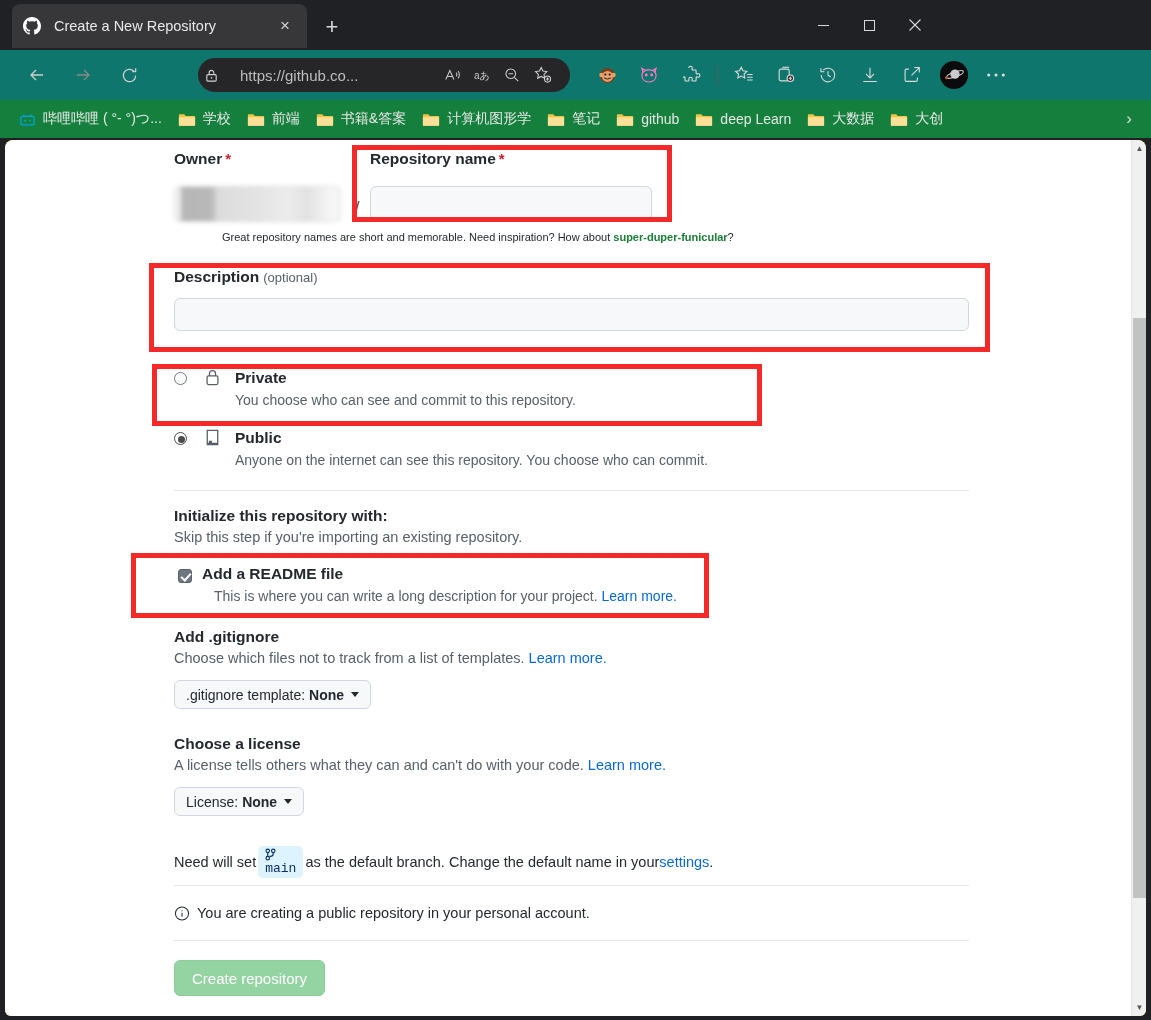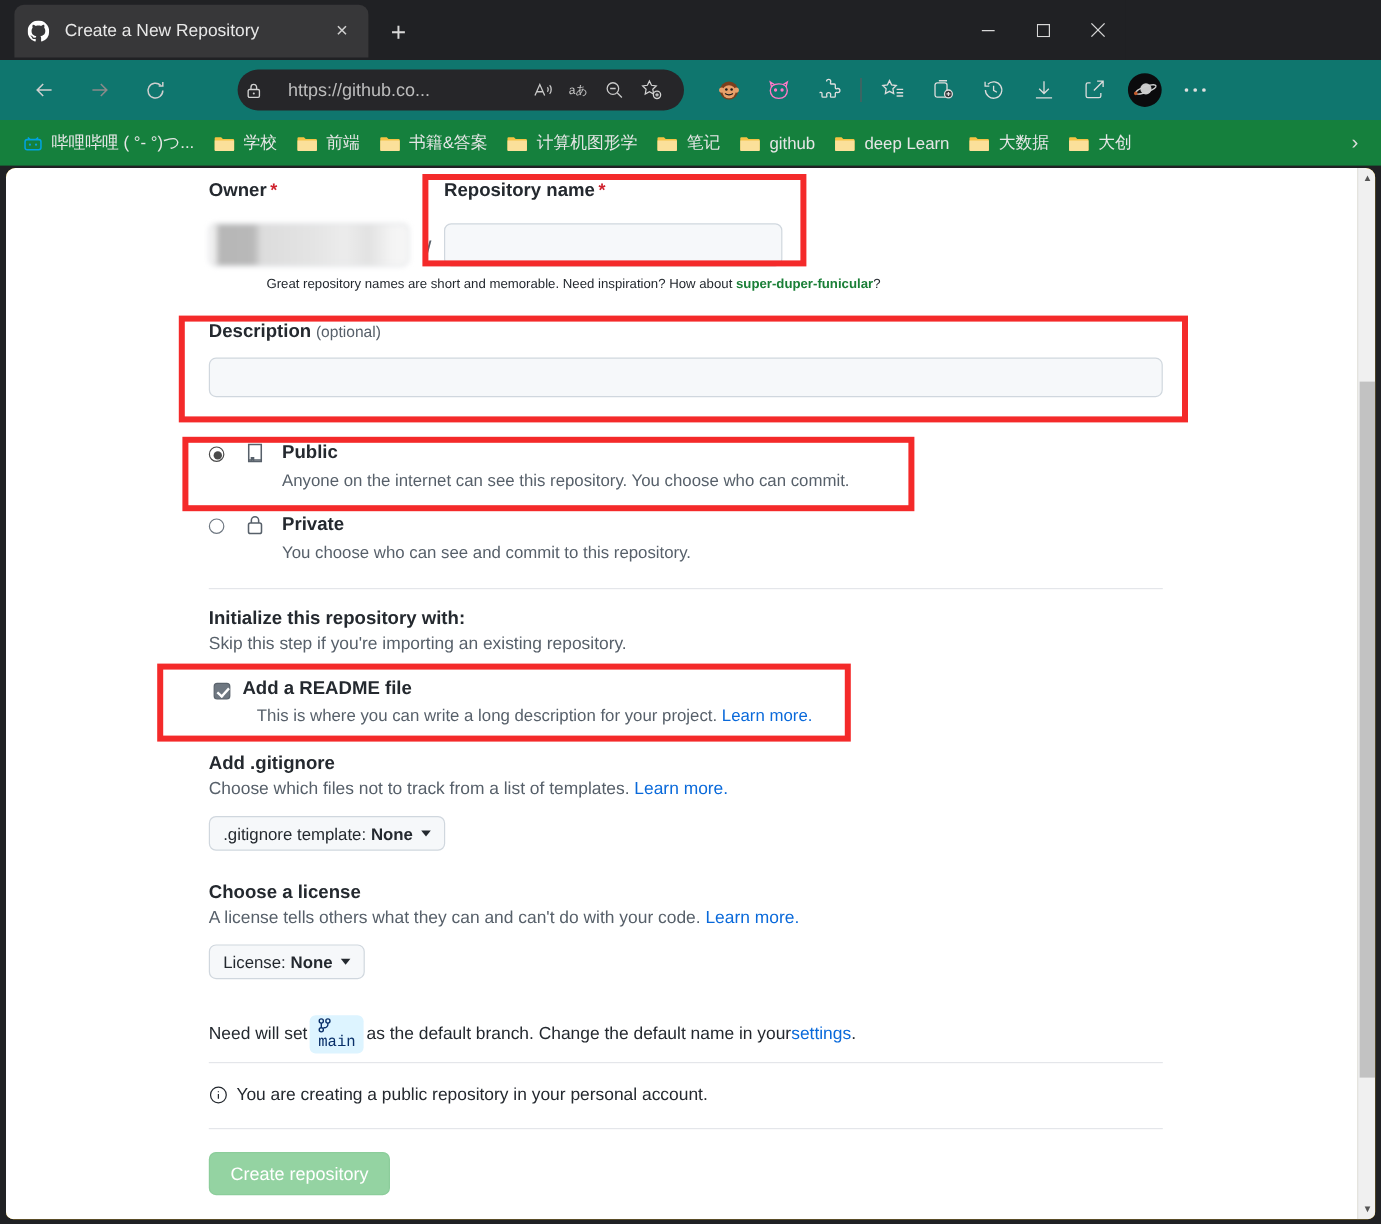--- a/index.html
+++ b/index.html
@@ -226,21 +226,21 @@
   }
   .branch-chip {
     display: inline-flex; align-items: flex-start; background: #ddf4ff;
     border-radius: 5px; padding: 2px 7px; margin: 0 2px;
     font-family: "Liberation Mono", monospace; font-size: 13px; color: #0a3069; flex-direction: column;
   }
   .branch-chip svg { margin-right: 5px; }
 
   .note {
     position: absolute; left: 0; top: 765px; font-size: 14.5px; color: #24292f;
-    display: flex; 
+    display: flex; align-items: center;
   }
   .note svg { margin-right: 7px; flex: 0 0 16px; }
 
   .create-btn {
     position: absolute; left: 0; top: 820px; height: 36px; padding: 0 17px;
     background: #94d3a2; border: 1px solid #8ccd9b; border-radius: 6px;
     color: #ffffff; font-size: 15px; display: inline-flex; align-items: center;
     font-family: "Liberation Sans", sans-serif;
   }
 
@@ -530,45 +530,45 @@
         <div class="hint">
           <span>Great repository names are short and memorable. Need inspiration? How about </span><span class="sug">super-duper-funicular</span><span>?</span>
         </div>
 
         <div class="desc-wrap">
           <span class="lbl">Description</span><span class="desc-lbl-opt">(optional)</span>
           <div class="desc-field"></div>
         </div>
 
         <div class="vis">
+          <div class="vis-opt">
+            <span class="radio"></span>
+            <span class="vis-ico">
+              <svg width="19" height="19" viewBox="0 0 20 20" fill="none" stroke="#57606a" stroke-width="1.35">
+                  <rect x="4.3" y="8.3" width="11.4" height="9.2" rx="1.6"></rect>
+                  <path d="M6.8 8.3V5.9a3.2 3.2 0 0 1 6.4 0v2.4"></path>
+                </svg>
+            </span>
+            <span class="vis-body">
+              <span class="vis-title">Private</span>
+              <div class="vis-desc">You choose who can see and commit to this repository.</div>
+            </span>
+          </div>
           <div class="vis-opt">
             <span class="radio on"></span>
             <span class="vis-ico">
               <svg width="19" height="19" viewBox="0 0 20 20" fill="none" stroke="#57606a" stroke-width="1.35">
                   <path d="M4.5 2.5h11v15h-11z"></path>
                   <path d="M6.2 13.5h3.2v4l-1.6-1.4-1.6 1.4z" fill="#57606a" stroke="none"></path>
                   <path d="M4.5 16.2h11"></path>
                 </svg>
             </span>
             <span class="vis-body">
               <span class="vis-title">Public</span>
               <div class="vis-desc">Anyone on the internet can see this repository. You choose who can commit.</div>
-            </span>
-          </div>
-          <div class="vis-opt">
-            <span class="radio"></span>
-            <span class="vis-ico">
-              <svg width="19" height="19" viewBox="0 0 20 20" fill="none" stroke="#57606a" stroke-width="1.35">
-                  <rect x="4.3" y="8.3" width="11.4" height="9.2" rx="1.6"></rect>
-                  <path d="M6.8 8.3V5.9a3.2 3.2 0 0 1 6.4 0v2.4"></path>
-                </svg>
-            </span>
-            <span class="vis-body">
-              <span class="vis-title">Private</span>
-              <div class="vis-desc">You choose who can see and commit to this repository.</div>
             </span>
           </div>
         </div>
 
         <div class="divider" style="top:350px"></div>
 
         <div class="init">
           <div class="sec-title">Initialize this repository with:</div>
           <div class="sec-sub">Skip this step if you're importing an existing repository.</div>
         </div>

